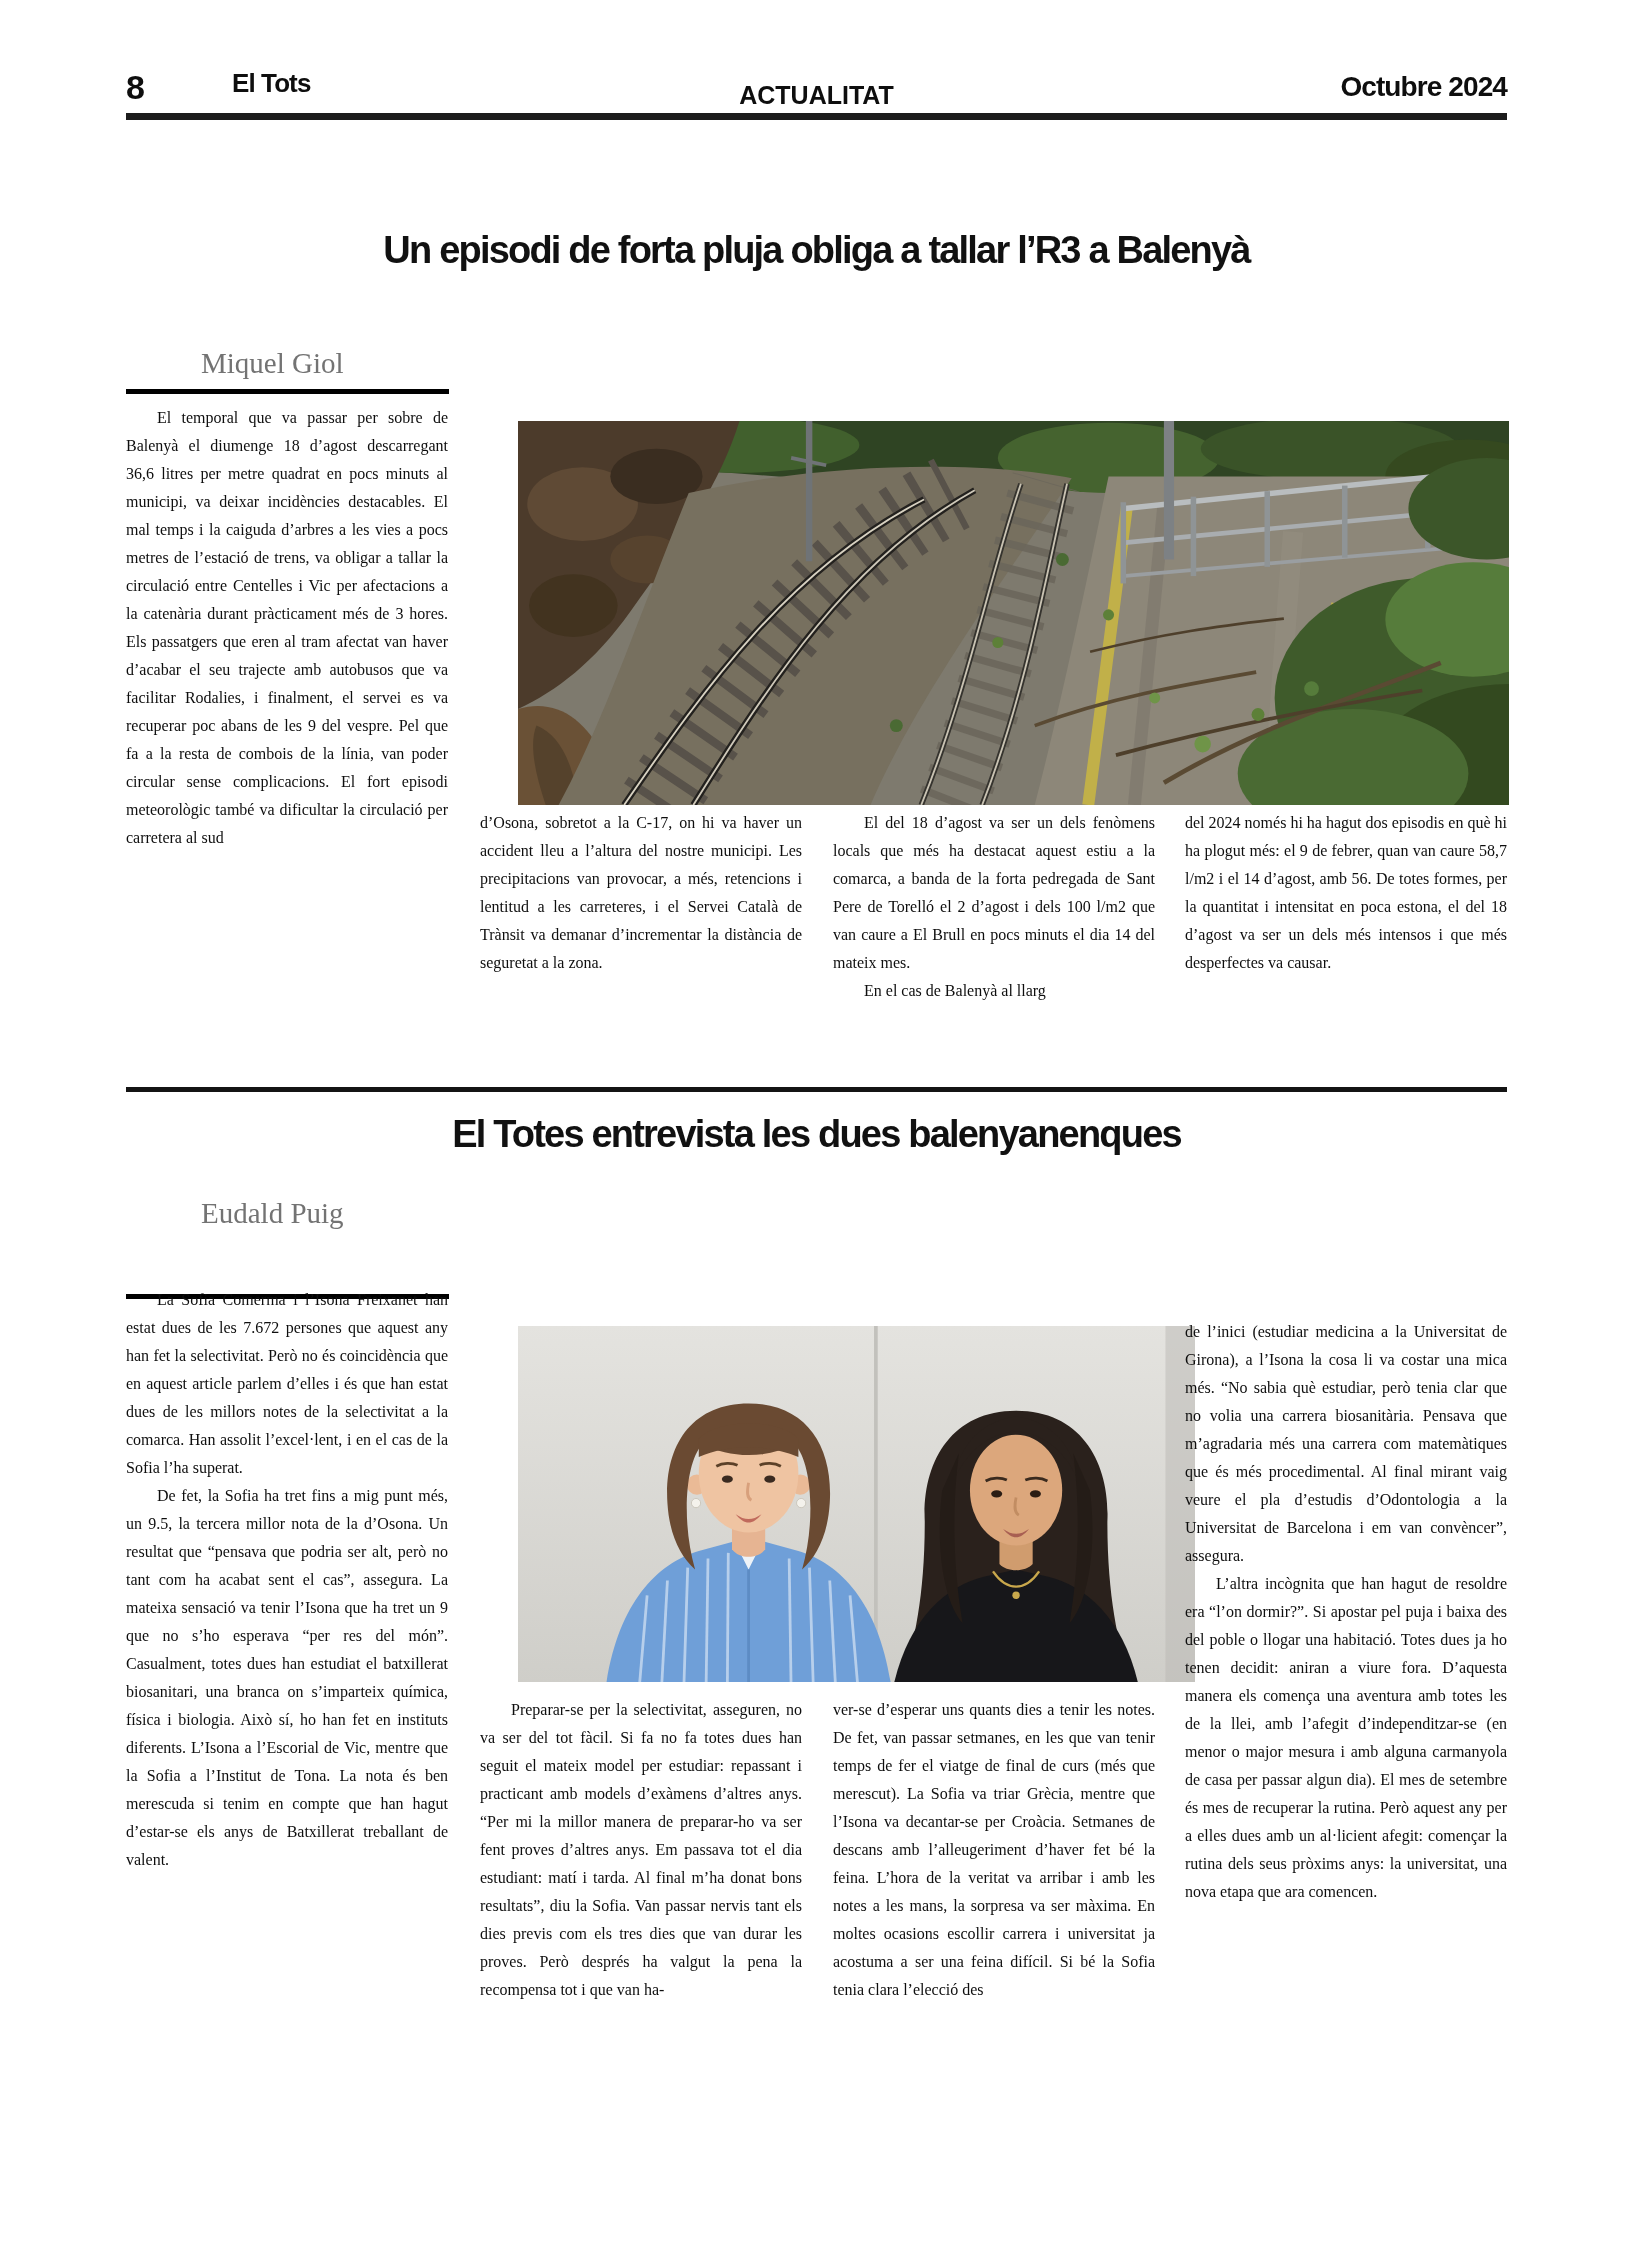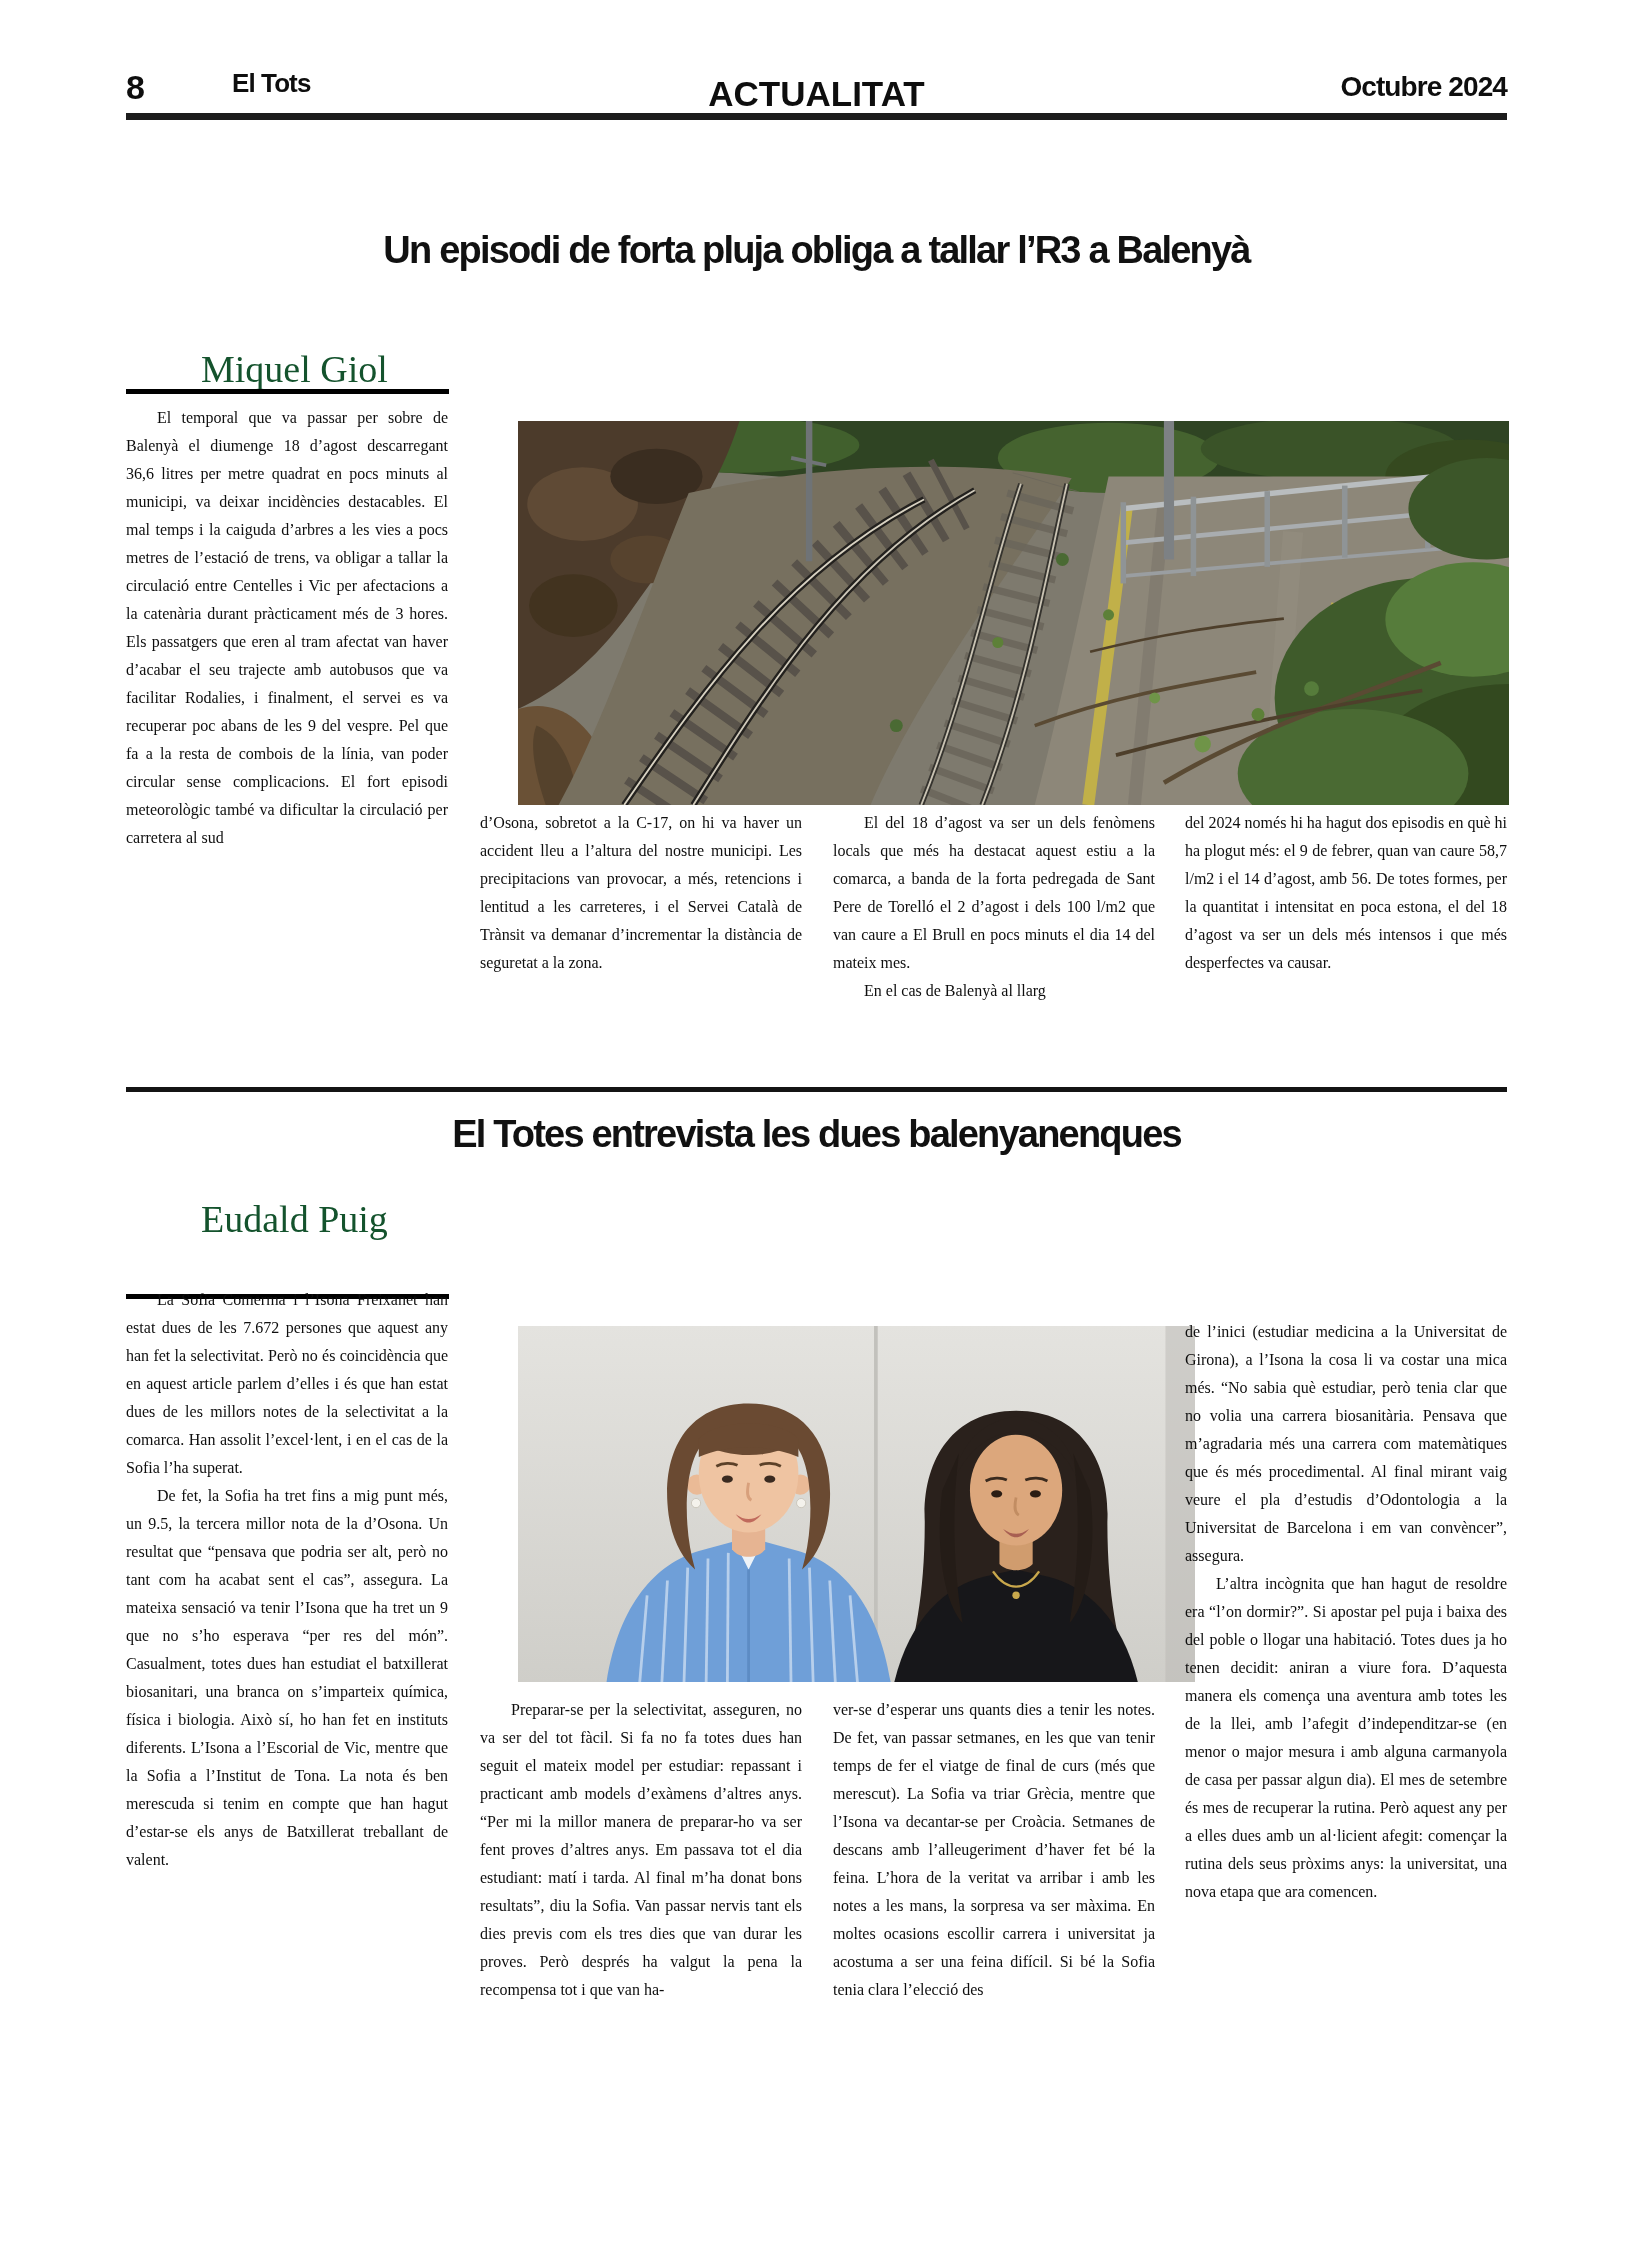--- a/index.html
+++ b/index.html
@@ -5,31 +5,31 @@
   html,body{margin:0;padding:0;background:#ffffff;}
   .page{
     position:relative;width:1634px;height:2266px;background:#ffffff;
     font-family:"Liberation Serif", serif;color:#0e0e0e;overflow:hidden;
   }
   
   .pageheader{position:absolute;left:126px;top:66px;width:1381px;height:41px;
     font-family:"Liberation Sans", sans-serif;font-weight:700;letter-spacing:-0.9px;}
   .page-number{position:absolute;left:0;top:1.8px;font-size:34px;}
   .masthead{position:absolute;left:106px;top:1.8px;font-size:26px;}
-  .section-title{position:absolute;left:50%;transform:translateX(-50%);top:8px;font-size:35px;letter-spacing:0px;}
+  .section-title{position:absolute;left:50%;transform:translateX(-50%);top:15px;font-size:25px;letter-spacing:0px;}
   .issue-date{position:absolute;right:0;top:4.6px;font-size:28px;}
   .header-rule{position:absolute;left:126px;top:113px;width:1381px;height:7.4px;background:#1c1c1c;}
   
   .headline{position:absolute;left:126px;width:1381px;text-align:center;
     font-family:"Liberation Sans", sans-serif;font-weight:700;font-size:38px;
     letter-spacing:-1.8px;color:#111;white-space:nowrap;}
   .h1-a1{top:229px;}
   .h1-a2-l1{top:1113px;}
   .h1-a2-l2{top:1185px;}
-  .byline{position:absolute;left:201px;font-size:38px;color:#14532d;}
+  .byline{position:absolute;left:201px;font-size:29px;color:#737373;}
   .byline-a1{top:347px;}
   .byline-a2{top:1197px;}
   .byline-rule{position:absolute;left:126px;width:323px;height:4.6px;background:#000;}
   .byline-rule-a1{top:389px;}
   .byline-rule-a2{top:1294px;}
   .article-rule{position:absolute;left:126px;top:1087px;width:1381px;height:4.6px;background:#141414;}
   
   .col{position:absolute;width:322px;font-size:16px;line-height:28px;
     text-align:justify;color:#0e0e0e;}
   .col p{margin:0;}

